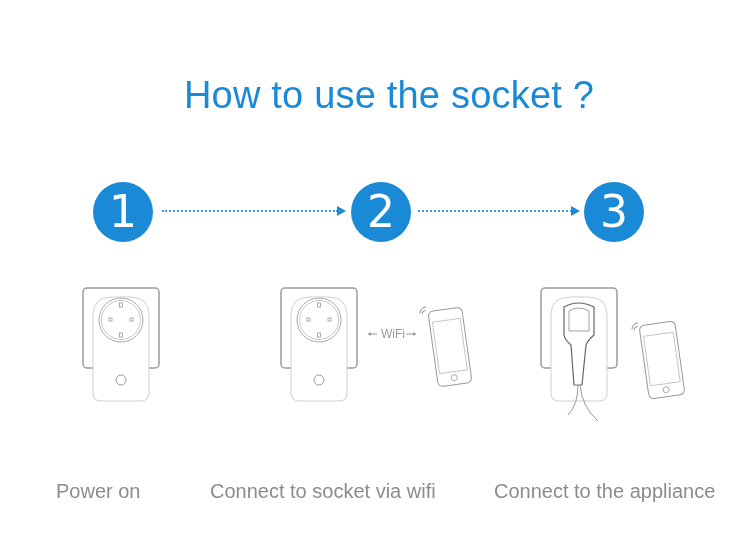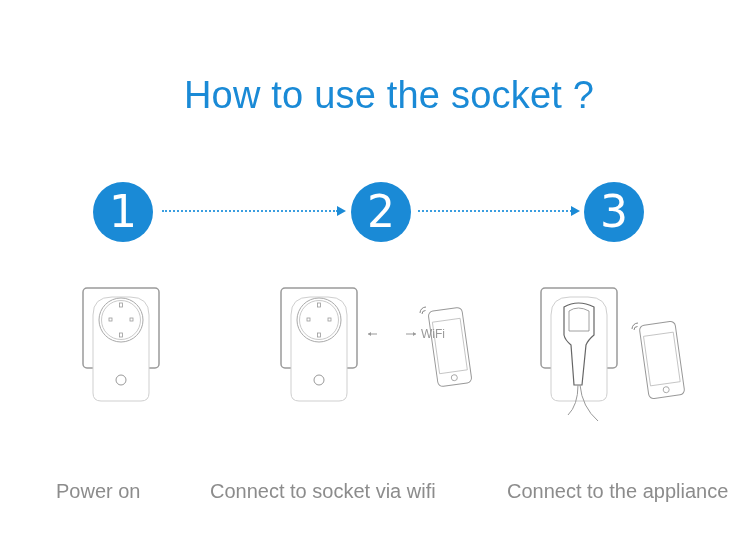--- a/index.html
+++ b/index.html
@@ -57,32 +57,32 @@
   <line x1="128" y1="49" x2="138" y2="49" stroke="#999" stroke-width="1"></line>
   <path d="M138 49 l-3 -2 v4 z" fill="#999"></path>
   <g transform="rotate(-8 172 62)">
     <rect x="155" y="24" width="34" height="76" rx="5" fill="#fff" stroke="#999" stroke-width="1"></rect>
     <rect x="158" y="35" width="28" height="52" fill="none" stroke="#bbb" stroke-width="0.8"></rect>
     <circle cx="172" cy="93" r="3" fill="none" stroke="#999" stroke-width="0.8"></circle>
   </g>
   <path d="M142 28 a6 6 0 0 1 6 -6" fill="none" stroke="#888" stroke-width="1"></path>
   <path d="M144 29 a3.5 3.5 0 0 1 3.5 -3.5" fill="none" stroke="#888" stroke-width="1"></path>
 </svg>
-<div style="position:absolute;left:381px;top:327px;font-size:12px;color:#999;margin-left:40px;">WiFi</div>
+<div style="position:absolute;left:381px;top:327px;font-size:12px;color:#999;">WiFi</div>
 
 <svg class="illus" style="left:538px;top:285px;" width="160" height="140" viewBox="0 0 160 140">
   <rect x="3" y="3" width="76" height="80" rx="4" fill="none" stroke="#9a9a9a" stroke-width="1.5"></rect>
   <path d="M13 30 Q13 12 32 12 L50 12 Q69 12 69 30 L69 108 Q69 116 61 116 L21 116 Q13 116 13 108 Z" fill="#fff" stroke="#cfcfcf" stroke-width="1"></path>
   <path d="M26 22 Q40 14 56 22 L56 50 Q50 55 48 60 L44 100 L36 100 L33 60 Q27 55 26 50 Z" fill="#fff" stroke="#666" stroke-width="1.2"></path>
   <path d="M31 26 Q40 20 51 26 L51 46 L31 46 Z" fill="none" stroke="#888" stroke-width="0.8"></path>
   <path d="M40 100 Q40 120 30 130 M42 100 Q44 122 60 136" fill="none" stroke="#999" stroke-width="1"></path>
   <g transform="rotate(-8 124 75)">
     <rect x="106" y="38" width="36" height="74" rx="5" fill="#fff" stroke="#999" stroke-width="1"></rect>
     <rect x="109" y="49" width="30" height="50" fill="none" stroke="#bbb" stroke-width="0.8"></rect>
     <circle cx="124" cy="105" r="3" fill="none" stroke="#999" stroke-width="0.8"></circle>
   </g>
   <path d="M94 44 a6 6 0 0 1 6 -6" fill="none" stroke="#888" stroke-width="1"></path>
   <path d="M96 45 a3.5 3.5 0 0 1 3.5 -3.5" fill="none" stroke="#888" stroke-width="1"></path>
 </svg>
 
 <div class="label" style="left:56px;">Power on</div>
 <div class="label" style="left:210px;">Connect to socket via wifi</div>
-<div class="label" style="left:507px;">Connect to the appliance</div>
+<div class="label" style="left:494px;">Connect to the appliance</div>
 
 </body></html>

